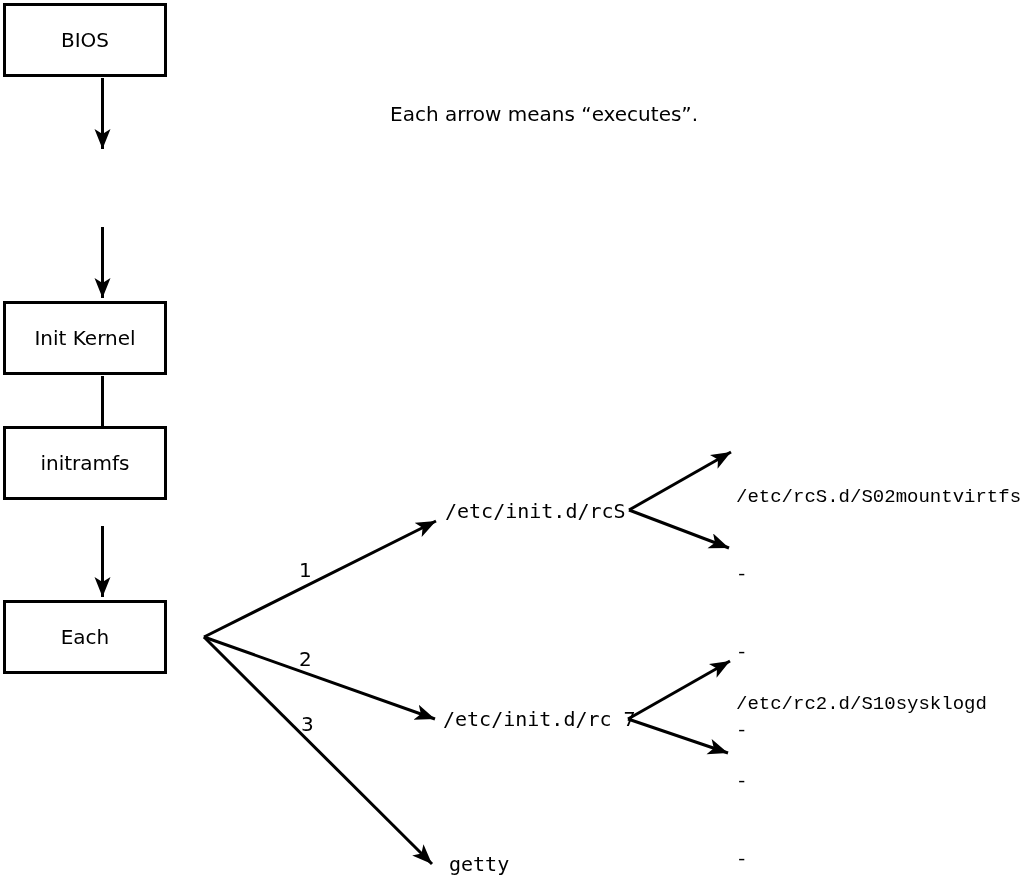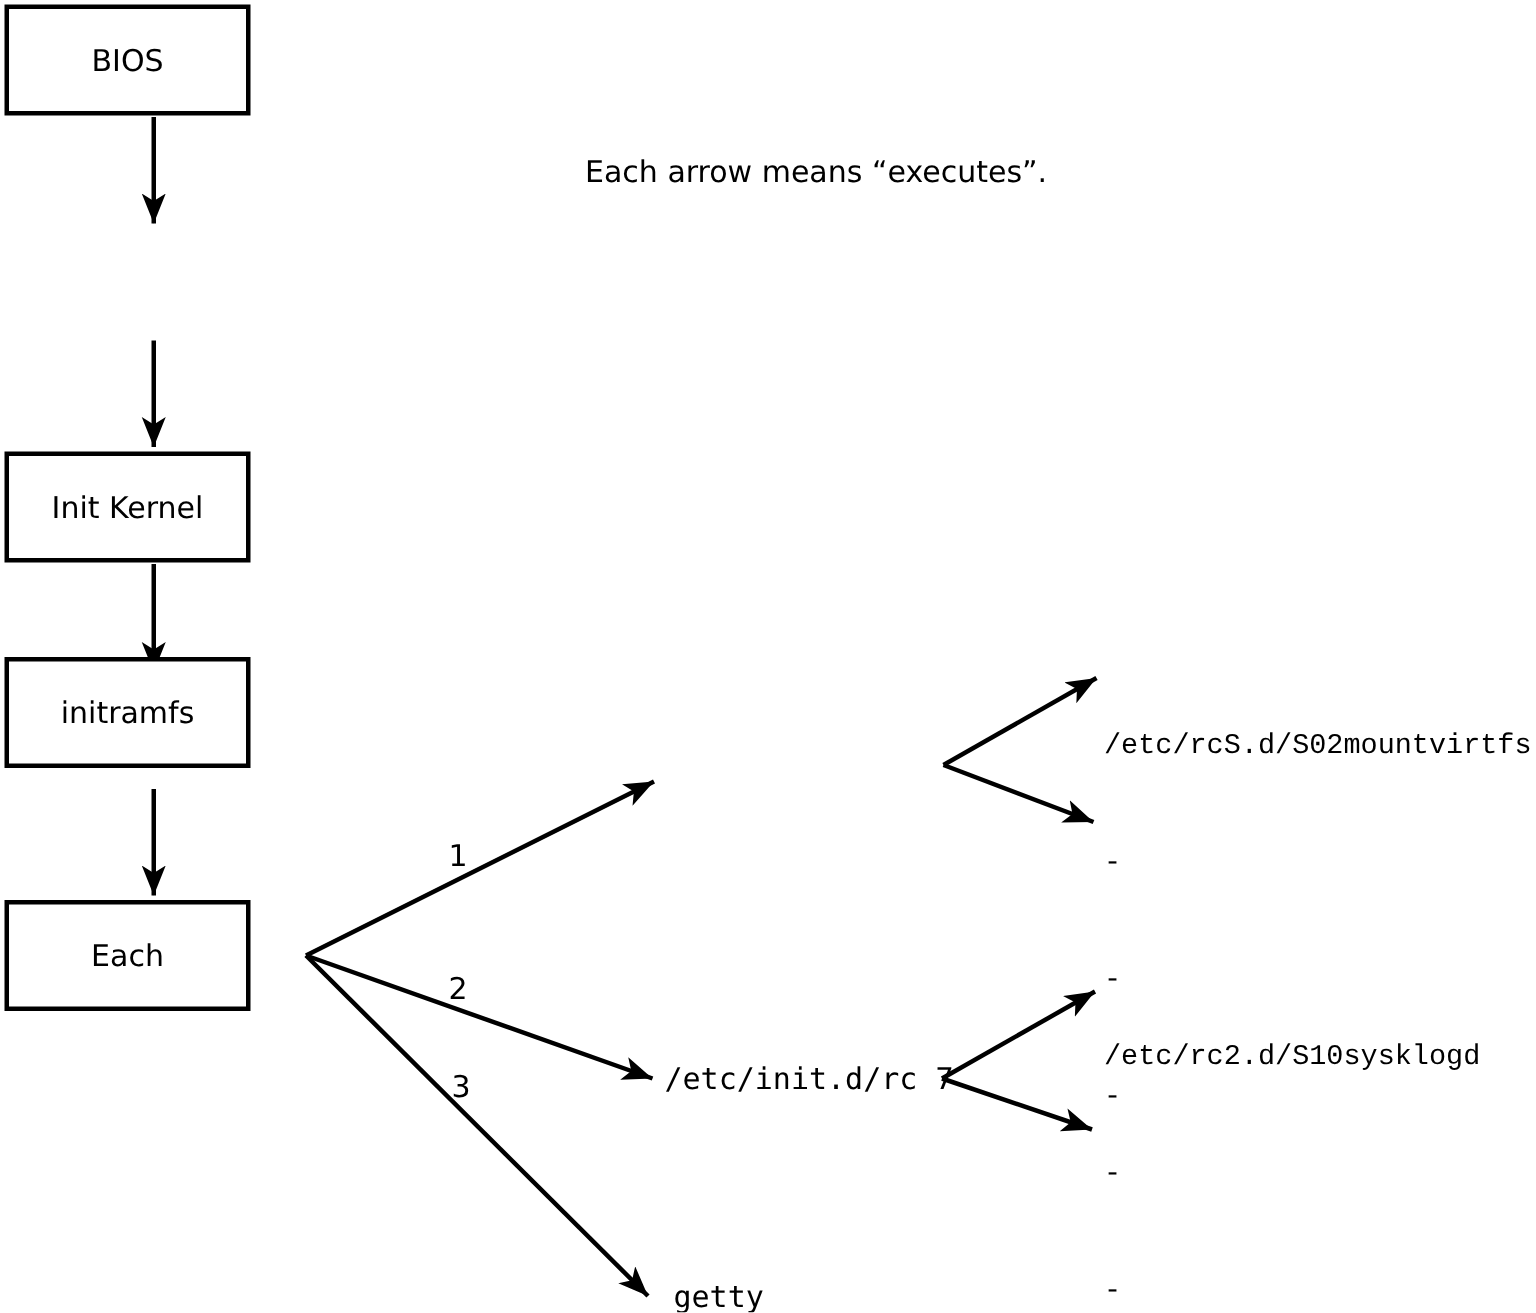--- a/index.html
+++ b/index.html
@@ -96,33 +96,34 @@
     <line x1="628" y1="719" x2="730" y2="661" stroke="#000" stroke-width="3" marker-end="url(#ah)"></line>
     <line x1="628" y1="719" x2="728" y2="753" stroke="#000" stroke-width="3" marker-end="url(#ah)"></line>
   </svg>
 
   <div class="node-box" style="top:3px">
     <span>BIOS</span>
   </div>
   <div class="node-box" style="top:301px">
     <span>Init Kernel</span>
   </div>
-  <div class="node-box" style="top:438px">
+  <div class="node-box" style="top:426px">
     <span>initramfs</span>
   </div>
   <div class="node-box" style="top:600px">
     <span>Each</span>
   </div>
 
   <div class="note">Each arrow means “executes”.</div>
 
   <div class="branch-num" style="left:299px; top:559px">1</div>
   <div class="branch-num" style="left:299px; top:648px">2</div>
   <div class="branch-num" style="left:301px; top:713px">3</div>
 
+  <div class="branch-target mono" style="left:445px; top:498px">/etc/init.d/rcS</div>
   <div class="branch-target mono" style="left:443px; top:706px">/etc/init.d/rc 7</div>
   <div class="branch-target mono" style="left:449px; top:851px">getty</div>
 
   <div class="script-col mono" style="top:432px">
     <div>/etc/rcS.d/S02mountvirtfs</div>
     <div>-</div>
     <div>-</div>
     <div>-</div>
   </div>
 

